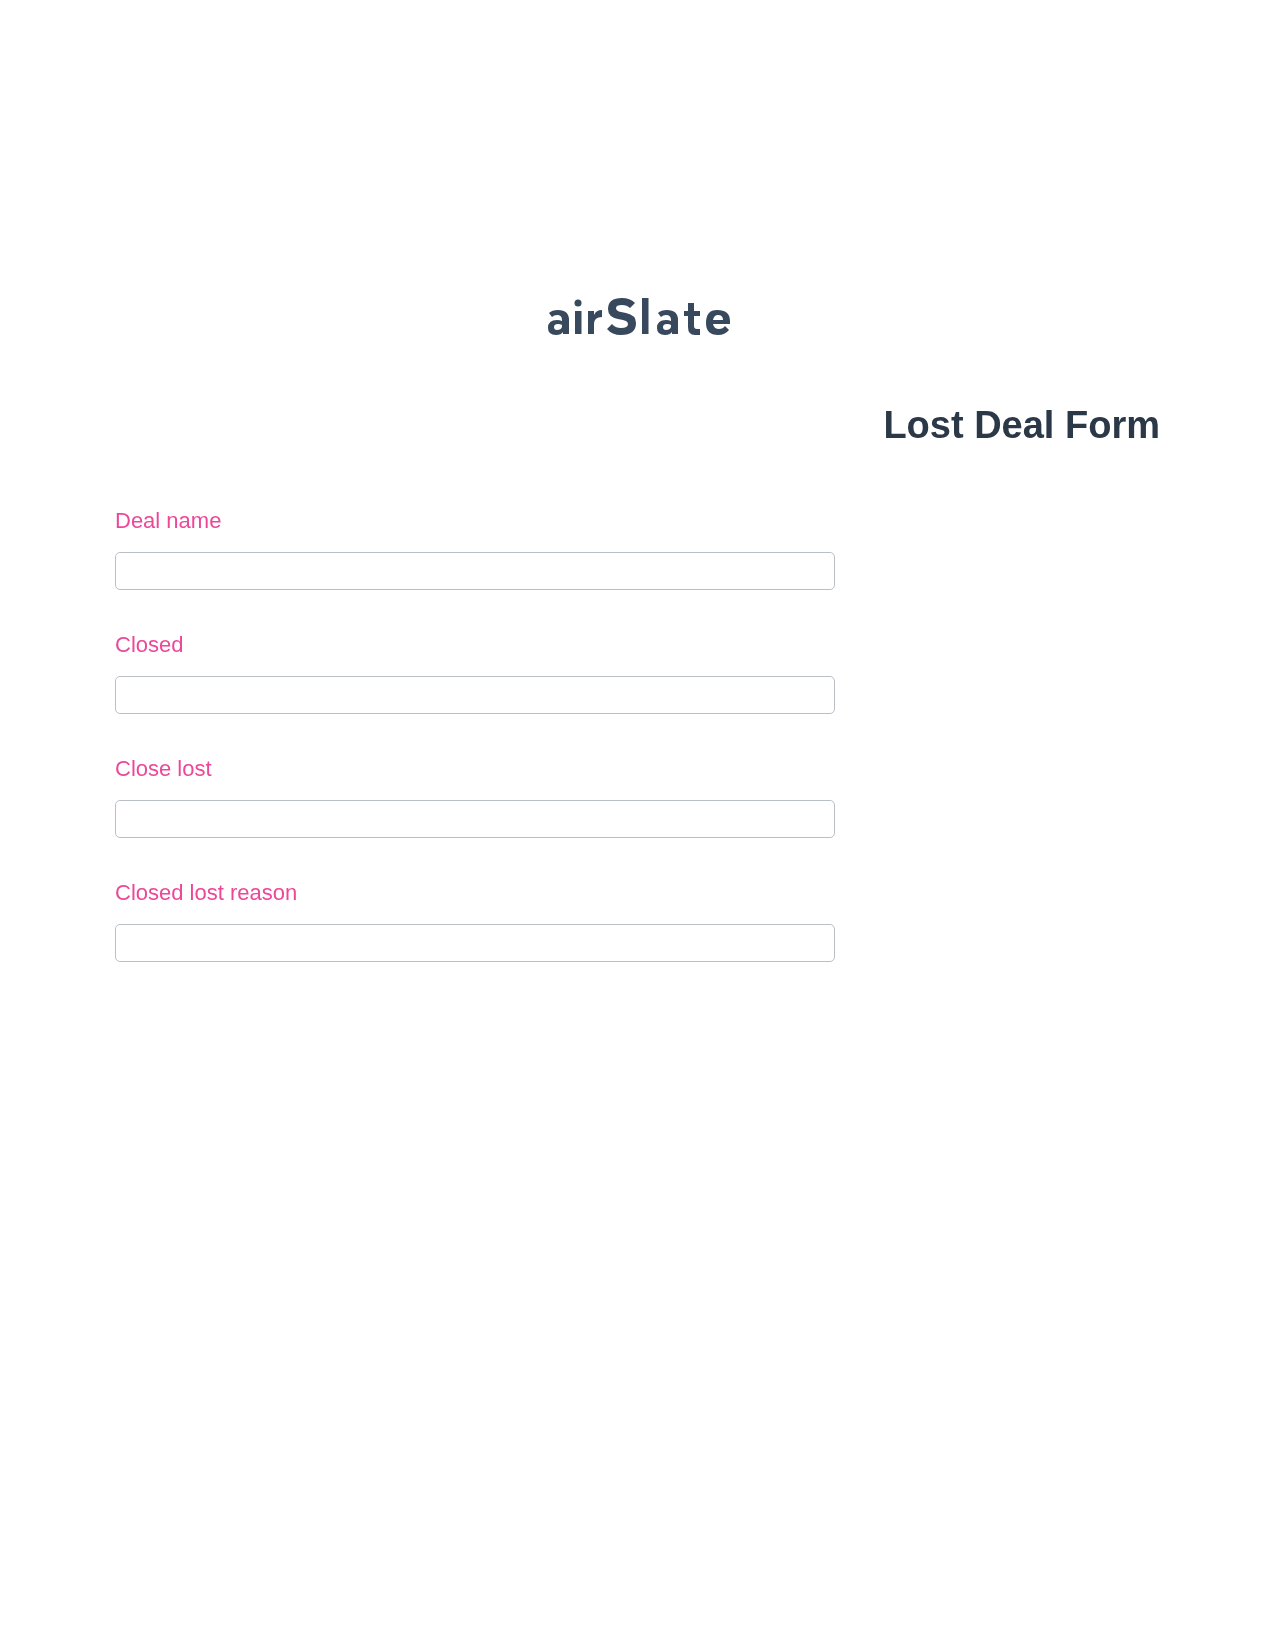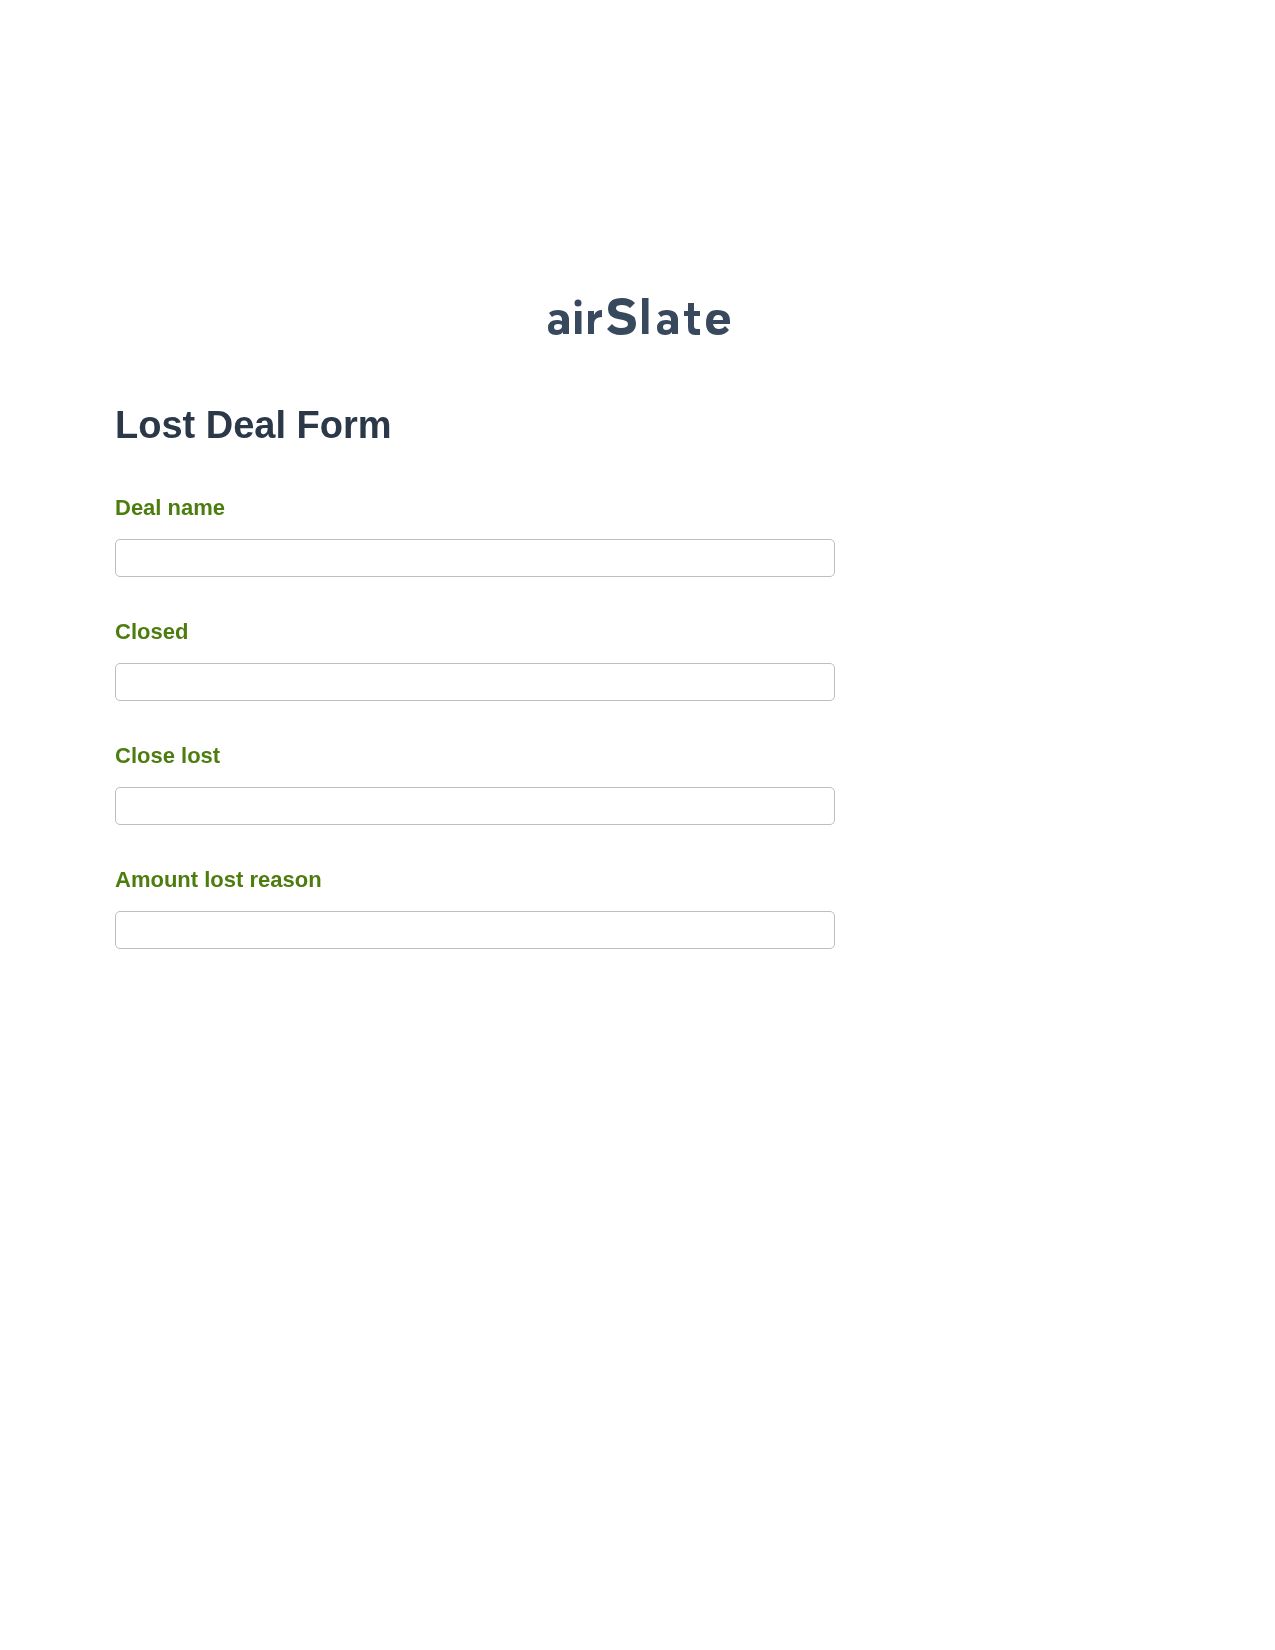--- a/index.html
+++ b/index.html
@@ -22,30 +22,31 @@
       text-align: center;
       margin-bottom: 60px;
     }
     .logo {
       display: inline-block;
     }
     .form-title {
       font-size: 38px;
       font-weight: 700;
       color: #2a3847;
-      margin-bottom: 48px;
+      margin-bottom: 61px;
+      text-align: right;
     }
     .form-group {
       margin-bottom: 42px;
     }
     .field-label {
       display: block;
       font-size: 22px;
-      font-weight: 700;
-      color: #4d7c0f;
+      font-weight: 400;
+      color: #ec4899;
       margin-bottom: 18px;
     }
     .text-input {
       width: 720px;
       height: 38px;
       border: 1px solid #b9bfc5;
       border-radius: 5px;
       padding: 8px 12px;
       font-size: 18px;
       color: #2a3847;
@@ -95,17 +96,17 @@
     <label class="field-label">Closed</label>
     <input type="text" class="text-input" value="" style="">
   </div>
 
   <div class="form-group">
     <label class="field-label">Close lost</label>
     <input type="text" class="text-input" value="" style="">
   </div>
 
   <div class="form-group">
-    <label class="field-label">Amount lost reason</label>
+    <label class="field-label">Closed lost reason</label>
     <input type="text" class="text-input" value="" style="">
   </div>
 
 </div>
 
 </body></html>

